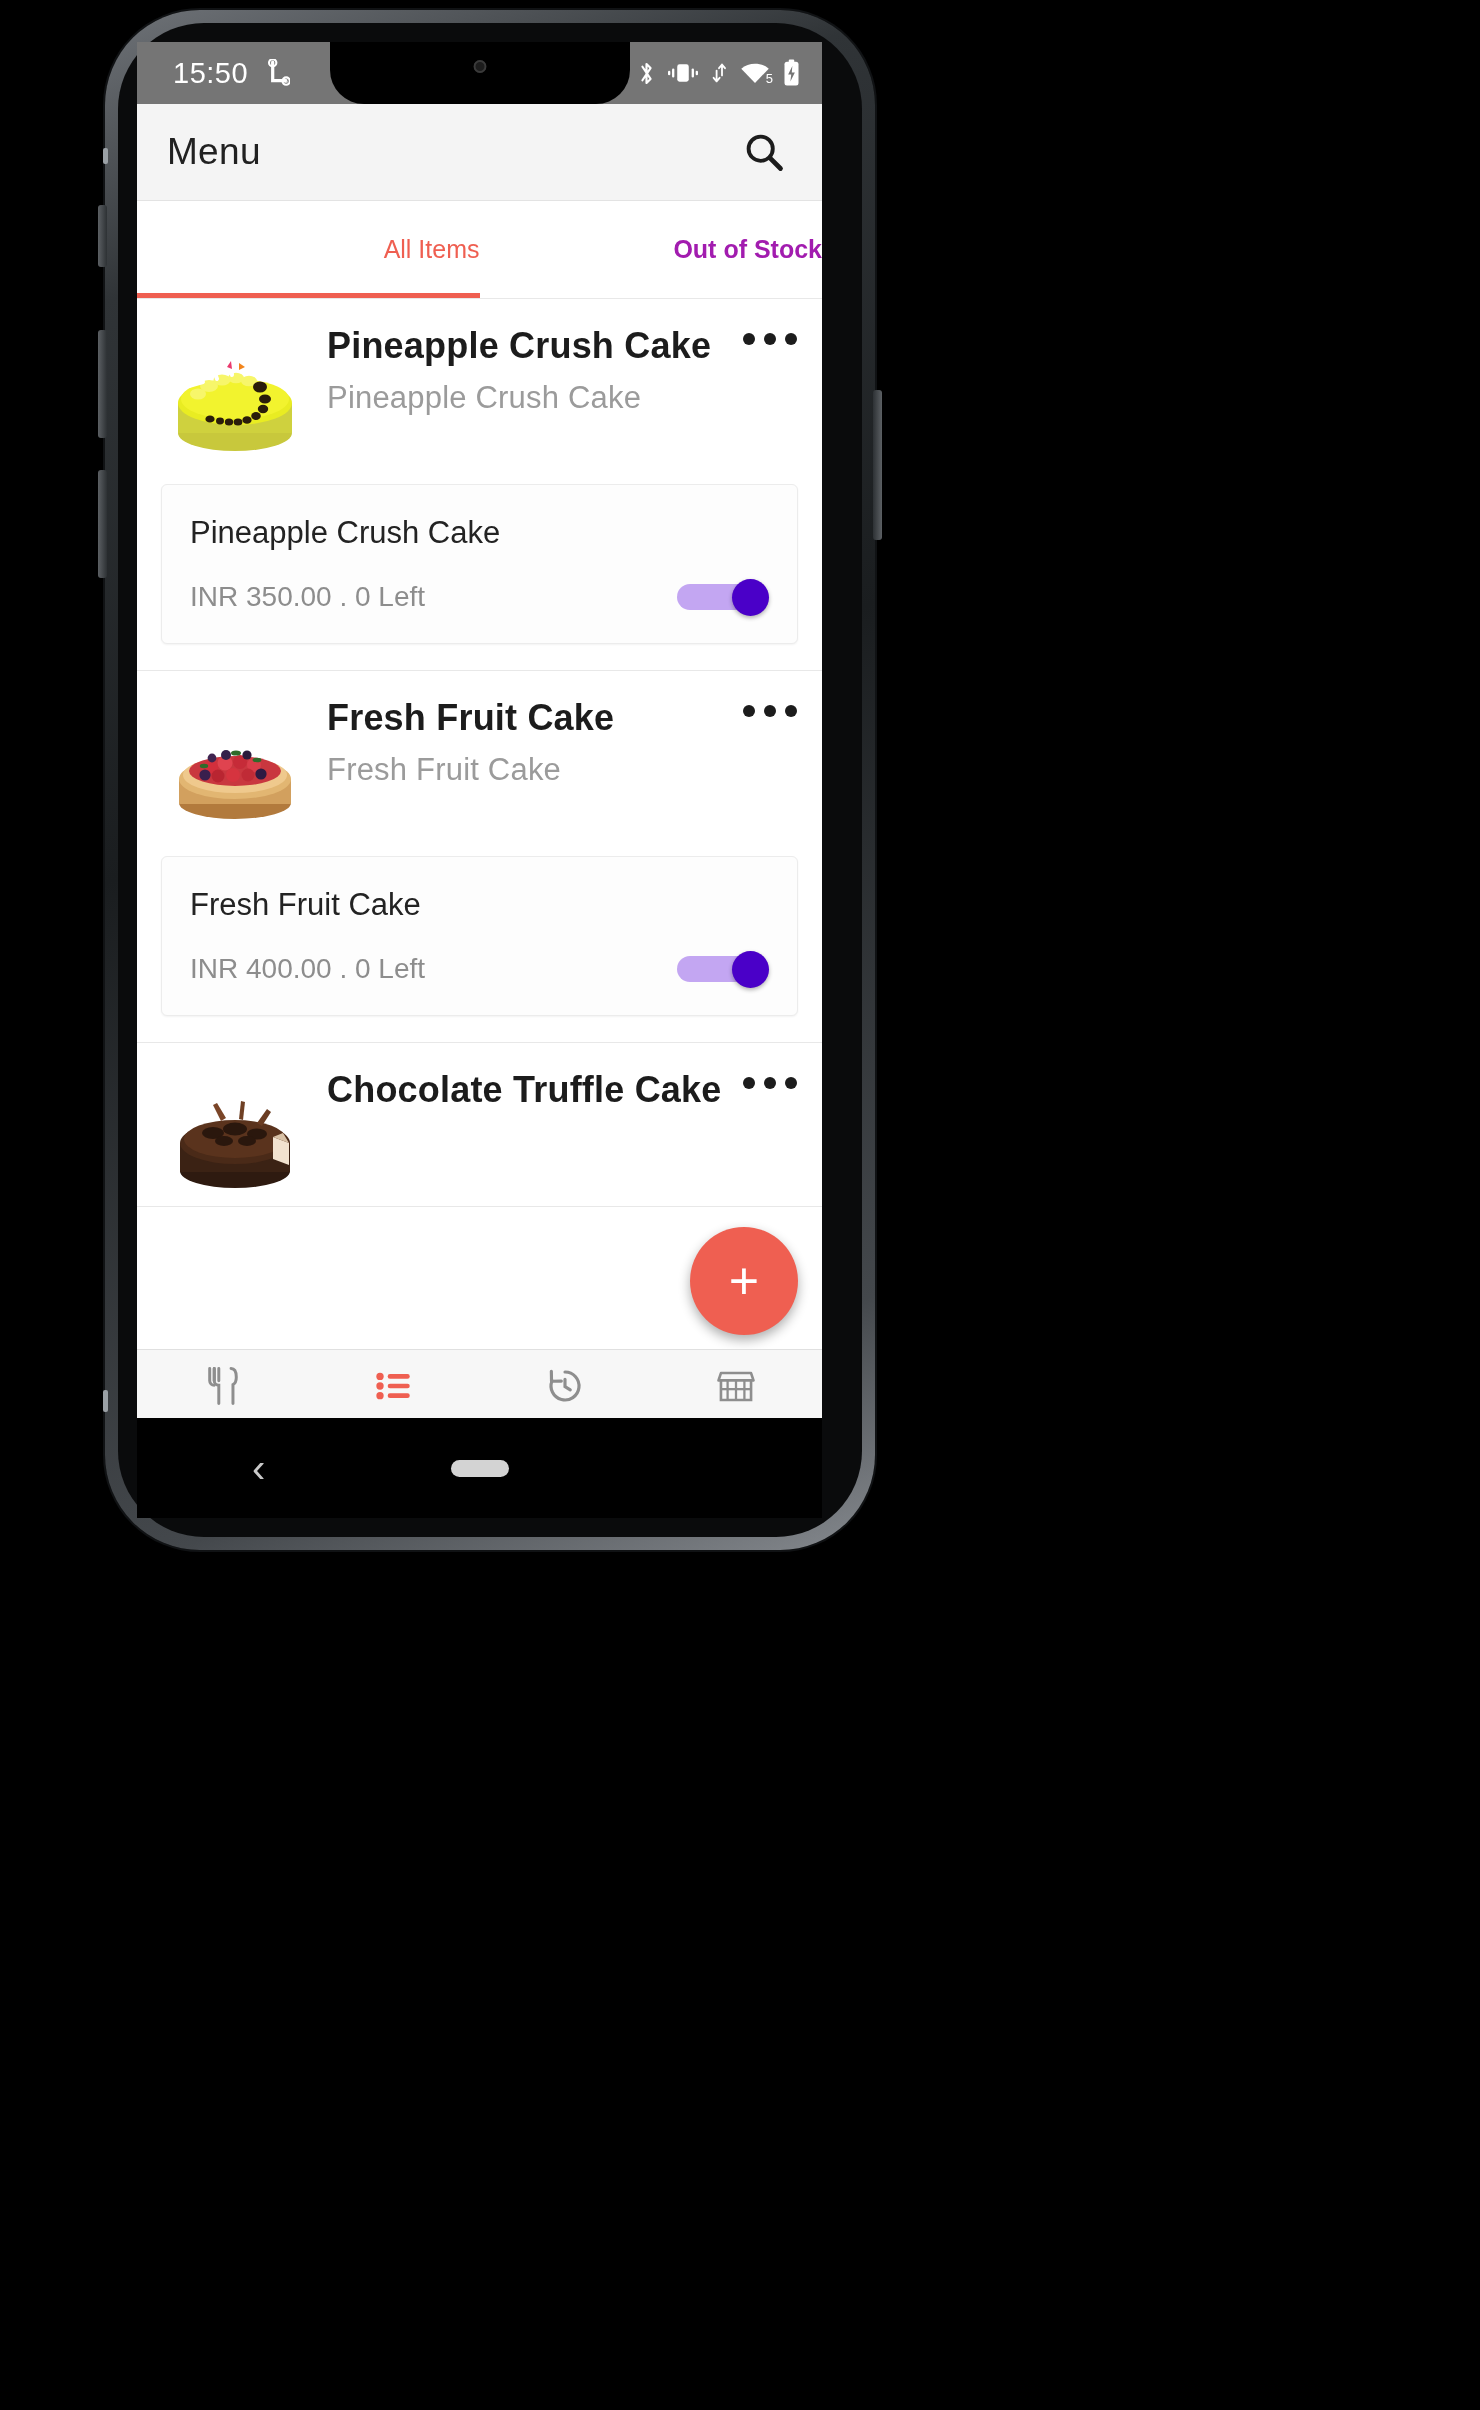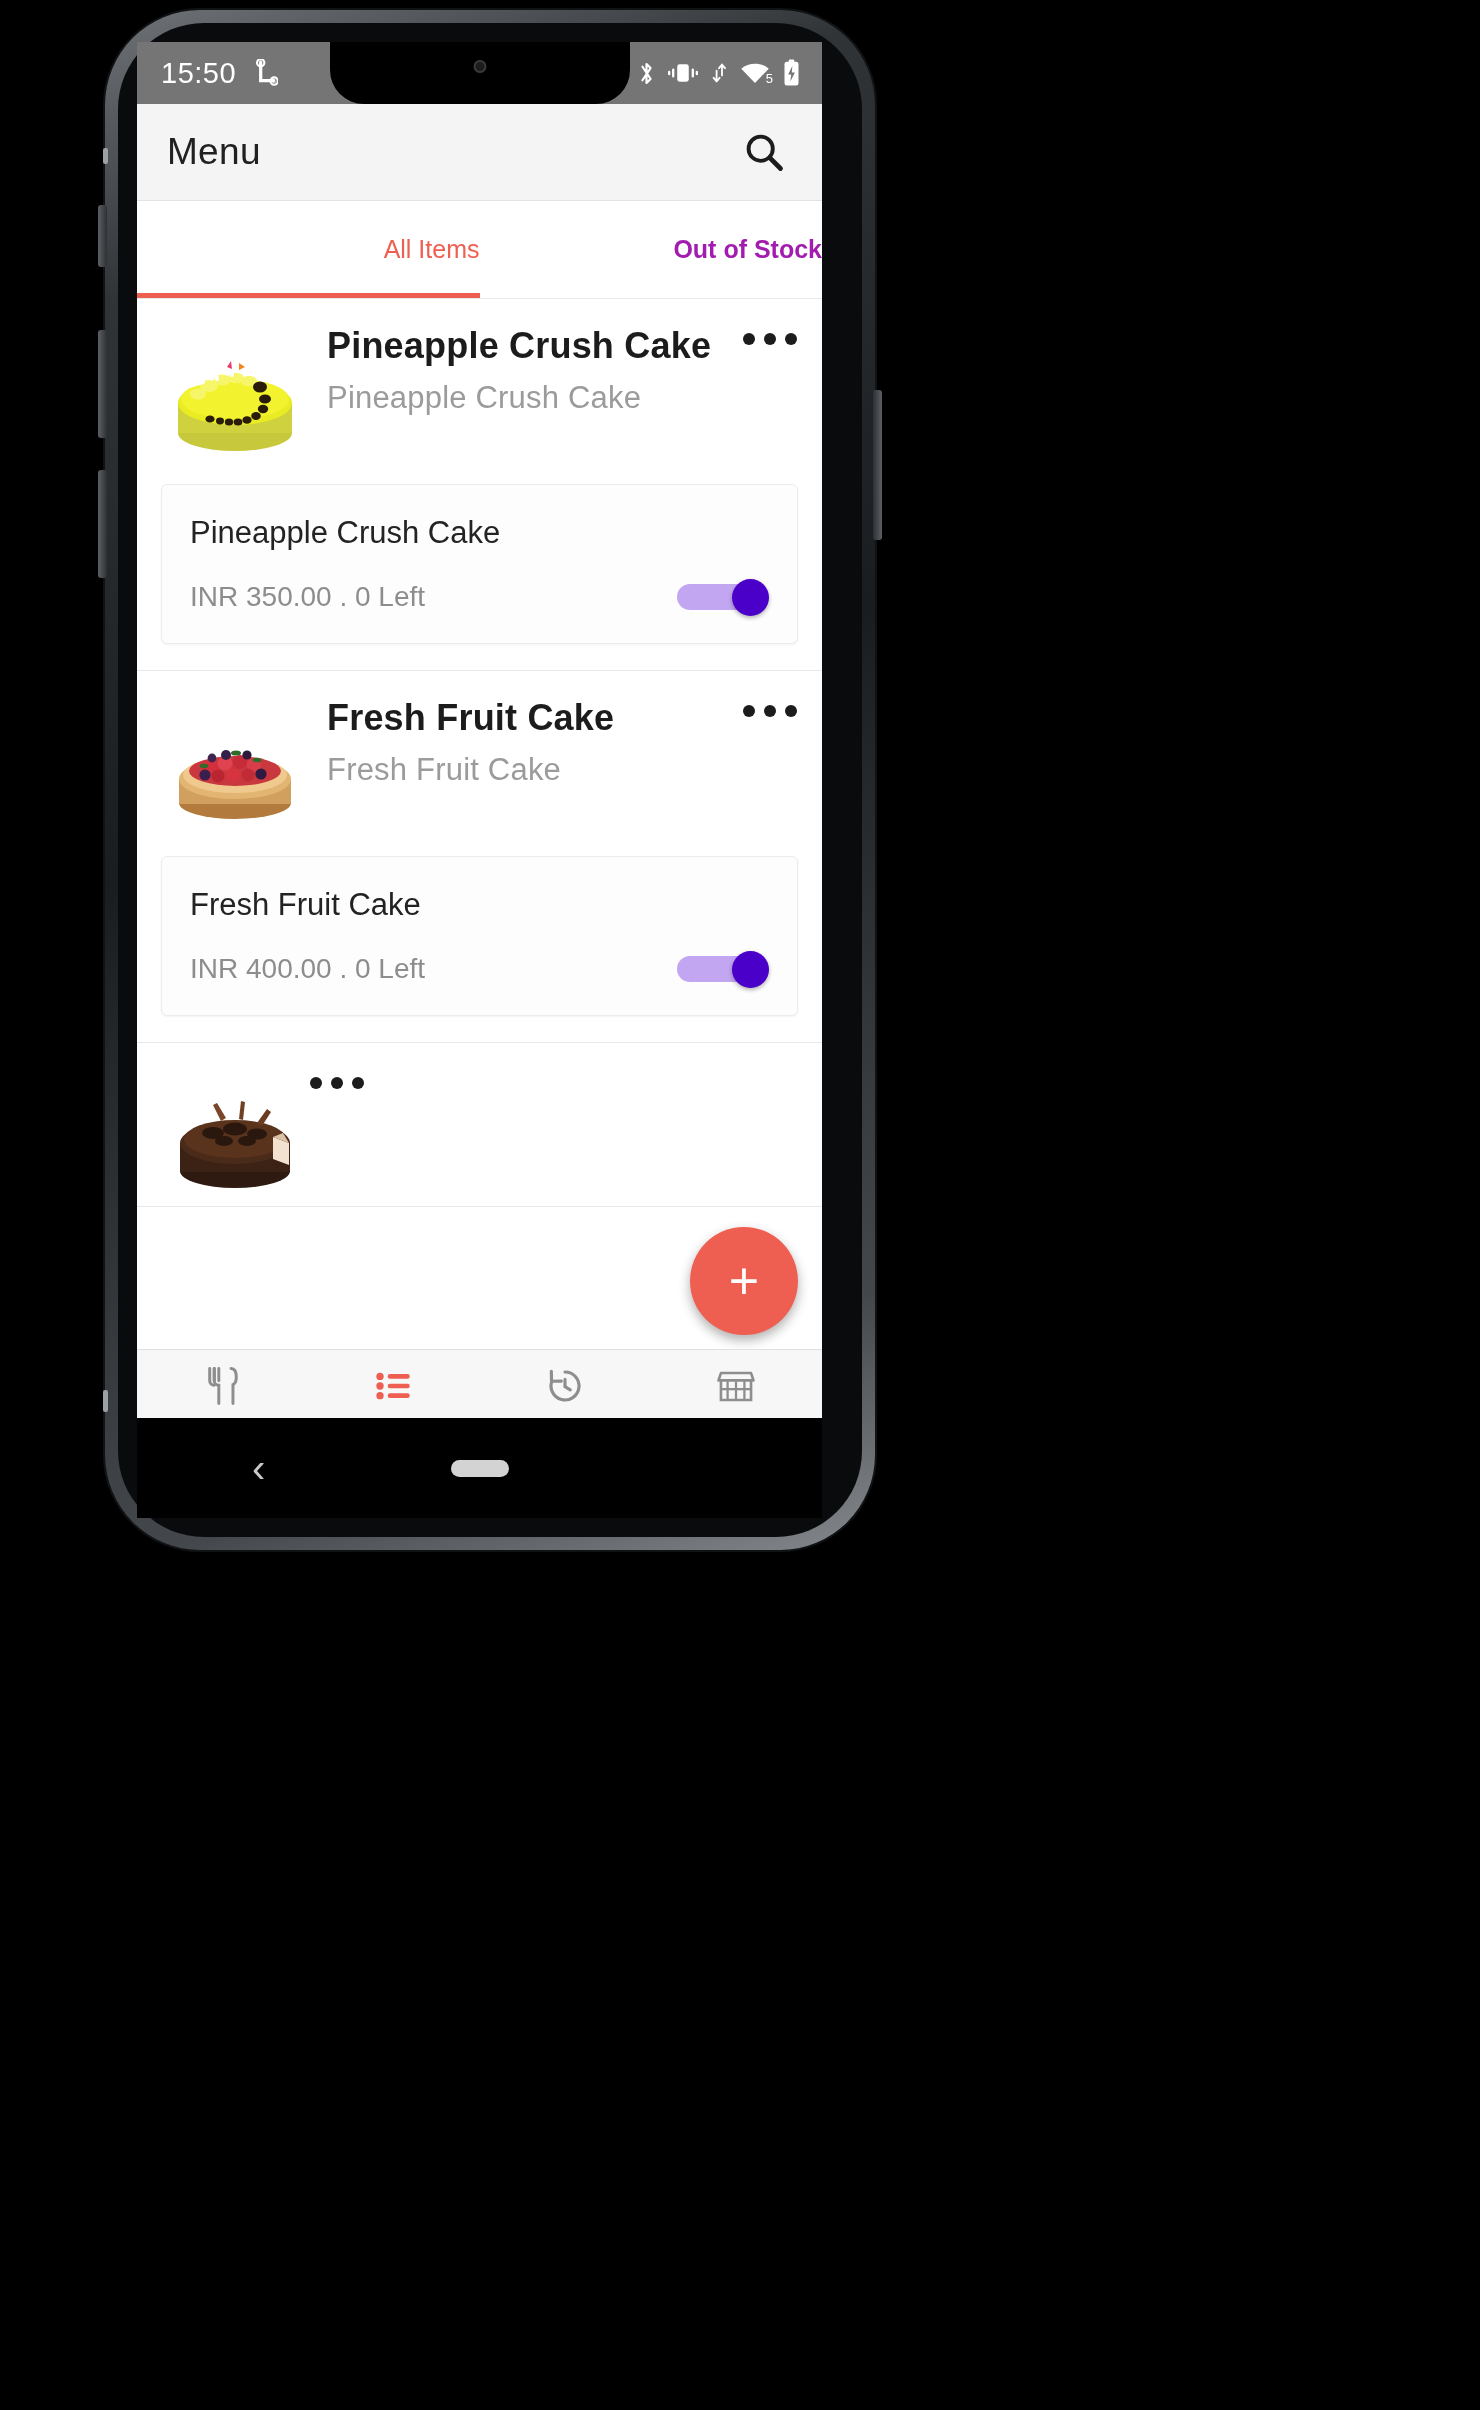--- a/index.html
+++ b/index.html
@@ -52,21 +52,21 @@
   .notch {
     position: absolute; left: 50%; transform: translateX(-50%); top: 0;
     width: 300px; height: 62px; background: #000;
     border-bottom-left-radius: 34px; border-bottom-right-radius: 34px;
   }
   .notch::after {
     content:""; position:absolute; left:50%; transform:translateX(-50%);
     top: 18px; width: 13px; height: 13px; border-radius:50%;
     background:#1c1c1c; box-shadow: inset 0 0 0 2px #3a3a3a;
   }
-  .sb-left { display:flex; align-items:center; gap: 16px; padding-left: 24px; z-index:2; }
+  .sb-left { display:flex; align-items:center; gap: 16px; padding-left: 36px; z-index:2; }
   .sb-time { font-size: 29px; font-weight: 400; letter-spacing: .5px; }
   .sb-right { position:absolute; right: 22px; top:0; height:62px;
               display:flex; align-items:center; gap: 13px; z-index:2; }
   .ico { display:block; }
 
   
   .app-bar {
     height: 97px; background: #f4f4f4;
     display:flex; align-items:center; justify-content:space-between;
     padding: 0 30px 0 30px;
@@ -369,20 +369,23 @@
                 <ellipse cx="52" cy="52" rx="11" ry="6"></ellipse>
                 <ellipse cx="74" cy="48" rx="12" ry="6.4"></ellipse>
                 <ellipse cx="96" cy="53" rx="10" ry="5.6"></ellipse>
                 <ellipse cx="63" cy="60" rx="9" ry="5"></ellipse>
                 <ellipse cx="86" cy="60" rx="9" ry="5"></ellipse>
               </g>
               <path d="M112 56 L128 62 L128 84 L112 78 Z" fill="#f2e2cf"></path>
               <path d="M112 56 L128 62 L122 52 Z" fill="#d9c2a7"></path>
             </svg>
           </div>
+          <div class="p-text">
+            <div class="p-name">Chocolate Truffle Cake</div>
+          </div>
           <div class="kebab">
             <div class="kebab-wrap">
               <span></span>
                 <span></span>
                 <span></span>
             </div>
           </div>
         </div>
       </div>
 

